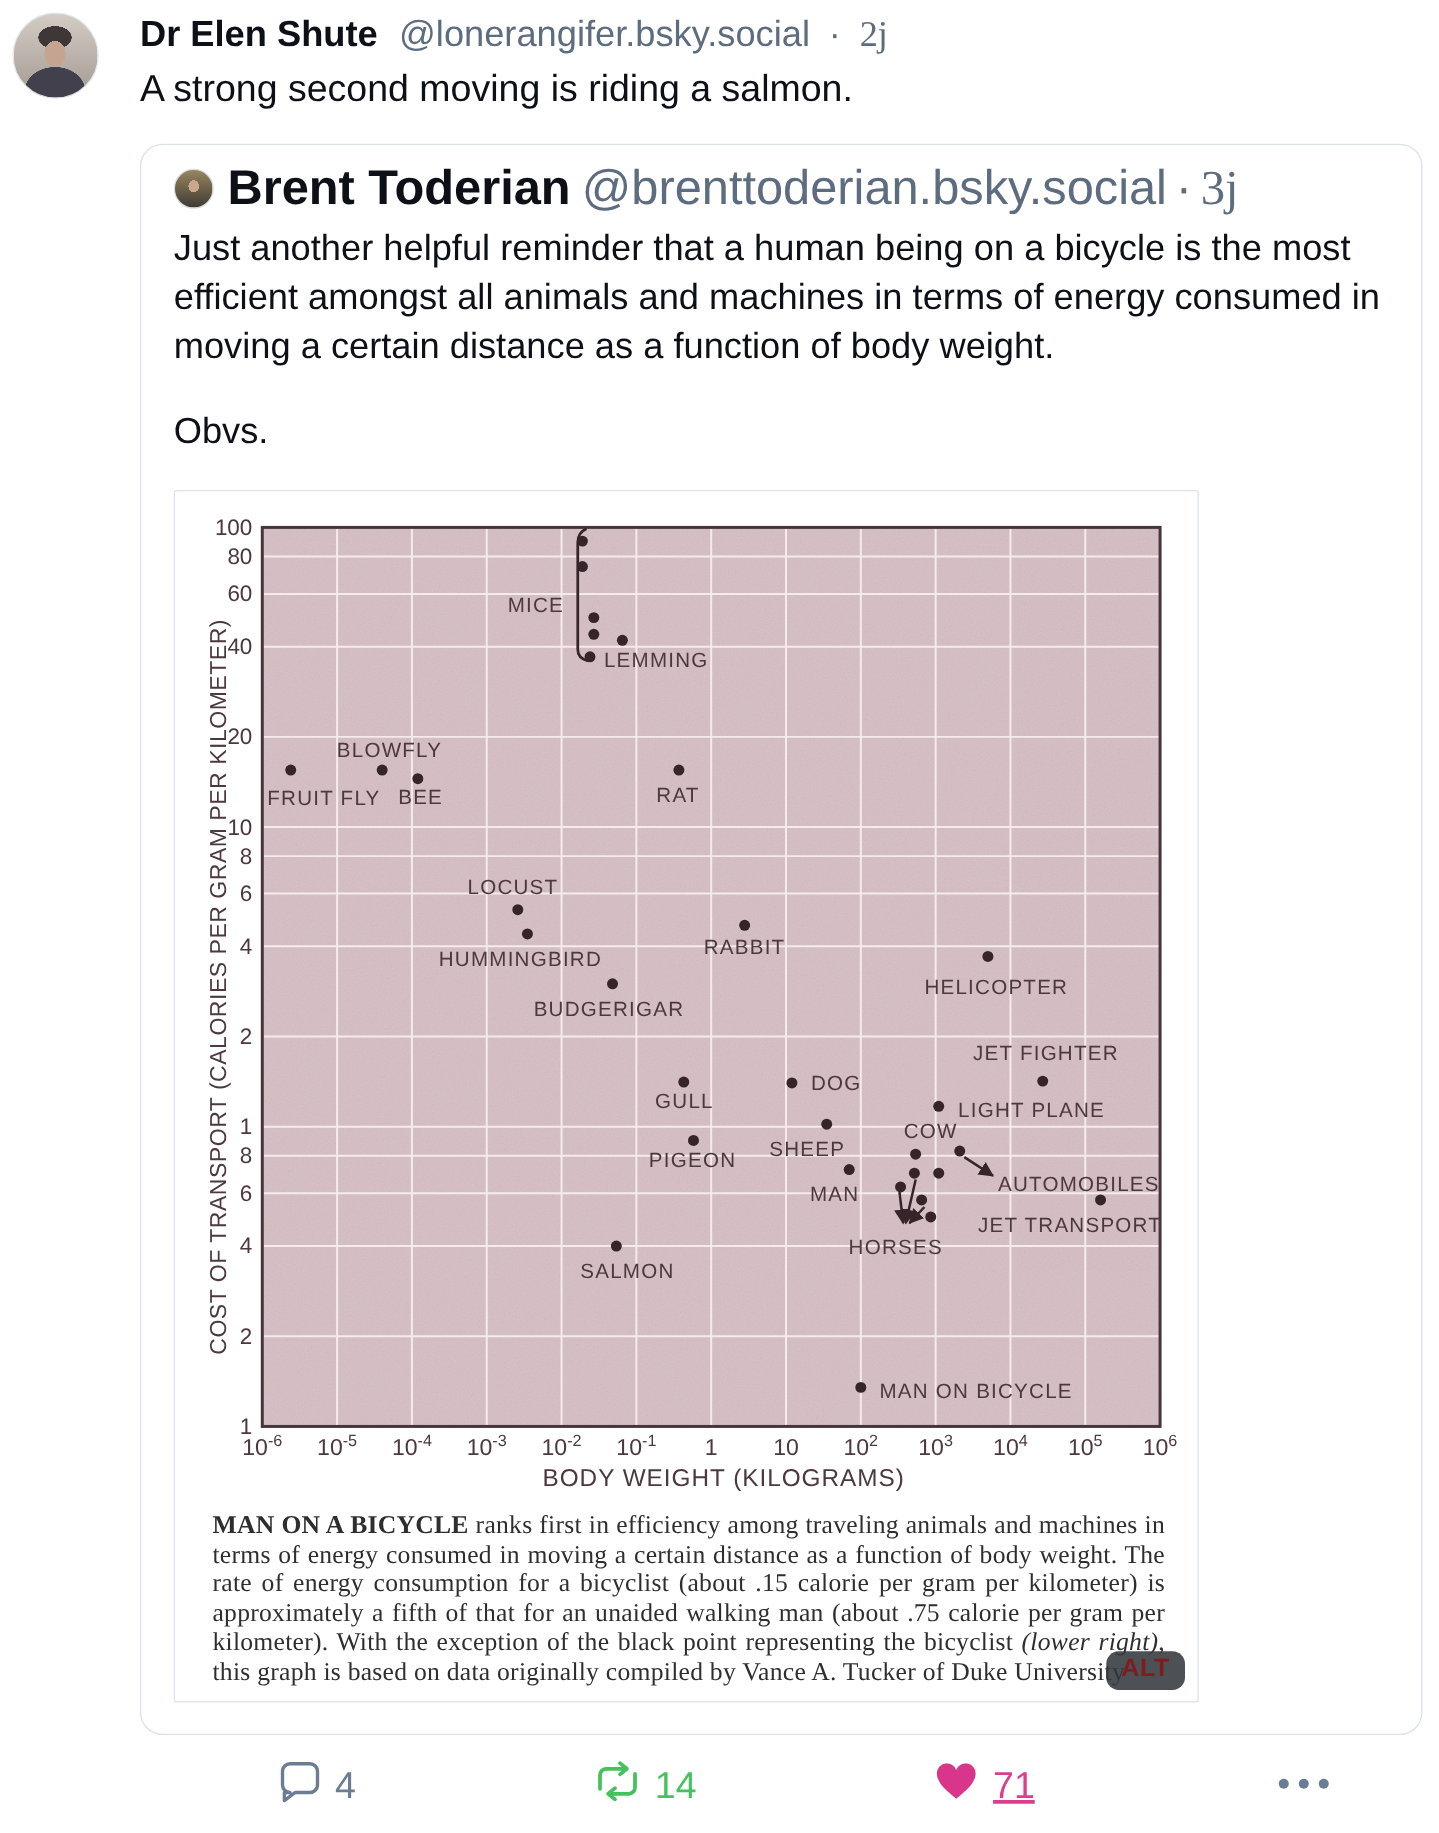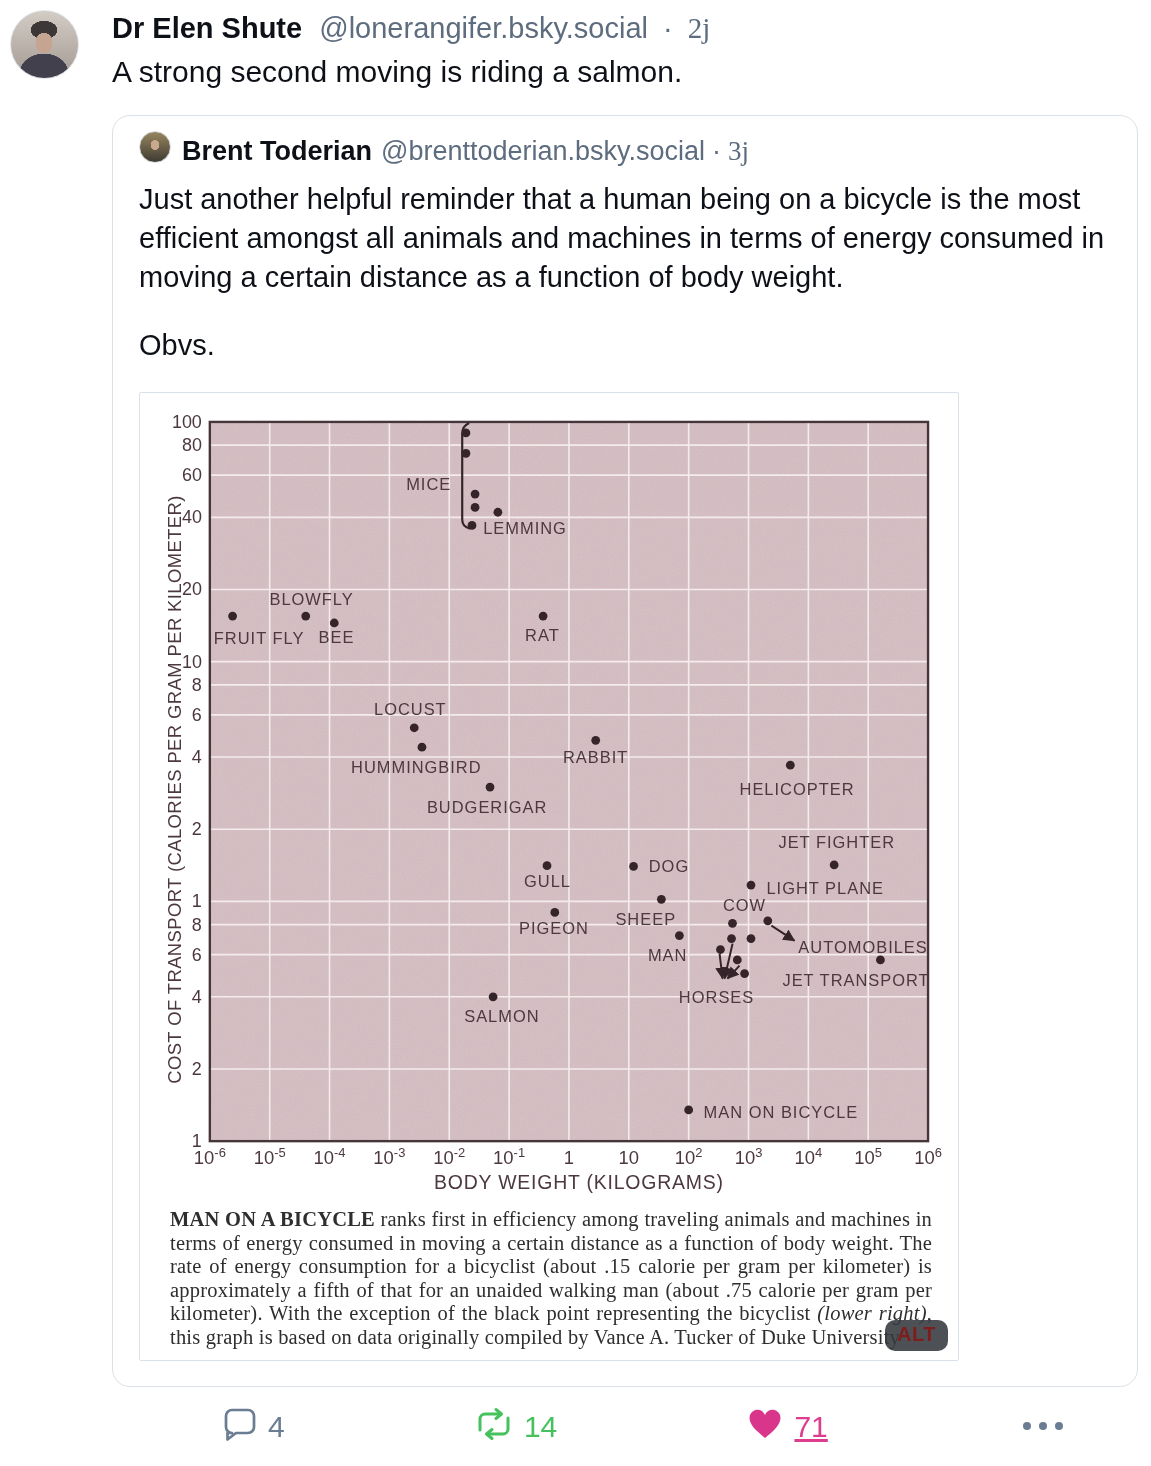--- a/index.html
+++ b/index.html
@@ -15,21 +15,21 @@
     border:1px solid #e2e6ea;}
   .post-body{margin-left:33px;flex:1;min-width:0;}
   .post-header{font-size:29px;line-height:40px;white-space:nowrap;}
   .display-name{font-weight:bold;color:#0d1117;cursor:pointer;}
   .handle{color:#5d6c7e;margin-left:9px;cursor:pointer;}
   .sep{color:#5d6c7e;margin:0 7px;}
   .timestamp{color:#5d6c7e;cursor:pointer;font-family:Liberation Serif, serif;}
   .post-text{font-size:30px;line-height:41px;margin-top:3px;}
   .quote-card{margin-top:23px;margin-right:1px;border:1.5px solid #dae1e8;border-radius:18px;
     padding:15px 26px 25px 26px;cursor:pointer;background:#fff;}
-  .quote-header{display:flex;font-size:27px;line-height:40px;white-space:nowrap;}
+  .quote-header{display:flex;align-items:center;font-size:39px;line-height:40px;white-space:nowrap;}
   .avatar-small{width:30px;height:30px;border-radius:50%;flex:none;margin-right:11px;
     background:
       radial-gradient(7px 8px at 15px 13px,#c9a88e 0 60%,rgba(0,0,0,0) 61%),
       linear-gradient(180deg,#97865f,#3f3a33);
     border:1px solid #d8dde2;}
   .quote-text{font-size:29px;line-height:39px;margin-top:9px;max-width:995px;}
   .quote-text-2{font-size:29px;line-height:39px;margin-top:29px;}
   .image-card{position:relative;margin-top:27px;width:818px;border:1.5px solid #dae1e8;border-radius:2px;
     overflow:hidden;background:#fff;cursor:pointer;}
   .chart-caption{font-family:"Liberation Serif","DejaVu Serif",serif;font-size:20.5px;line-height:23.6px;

